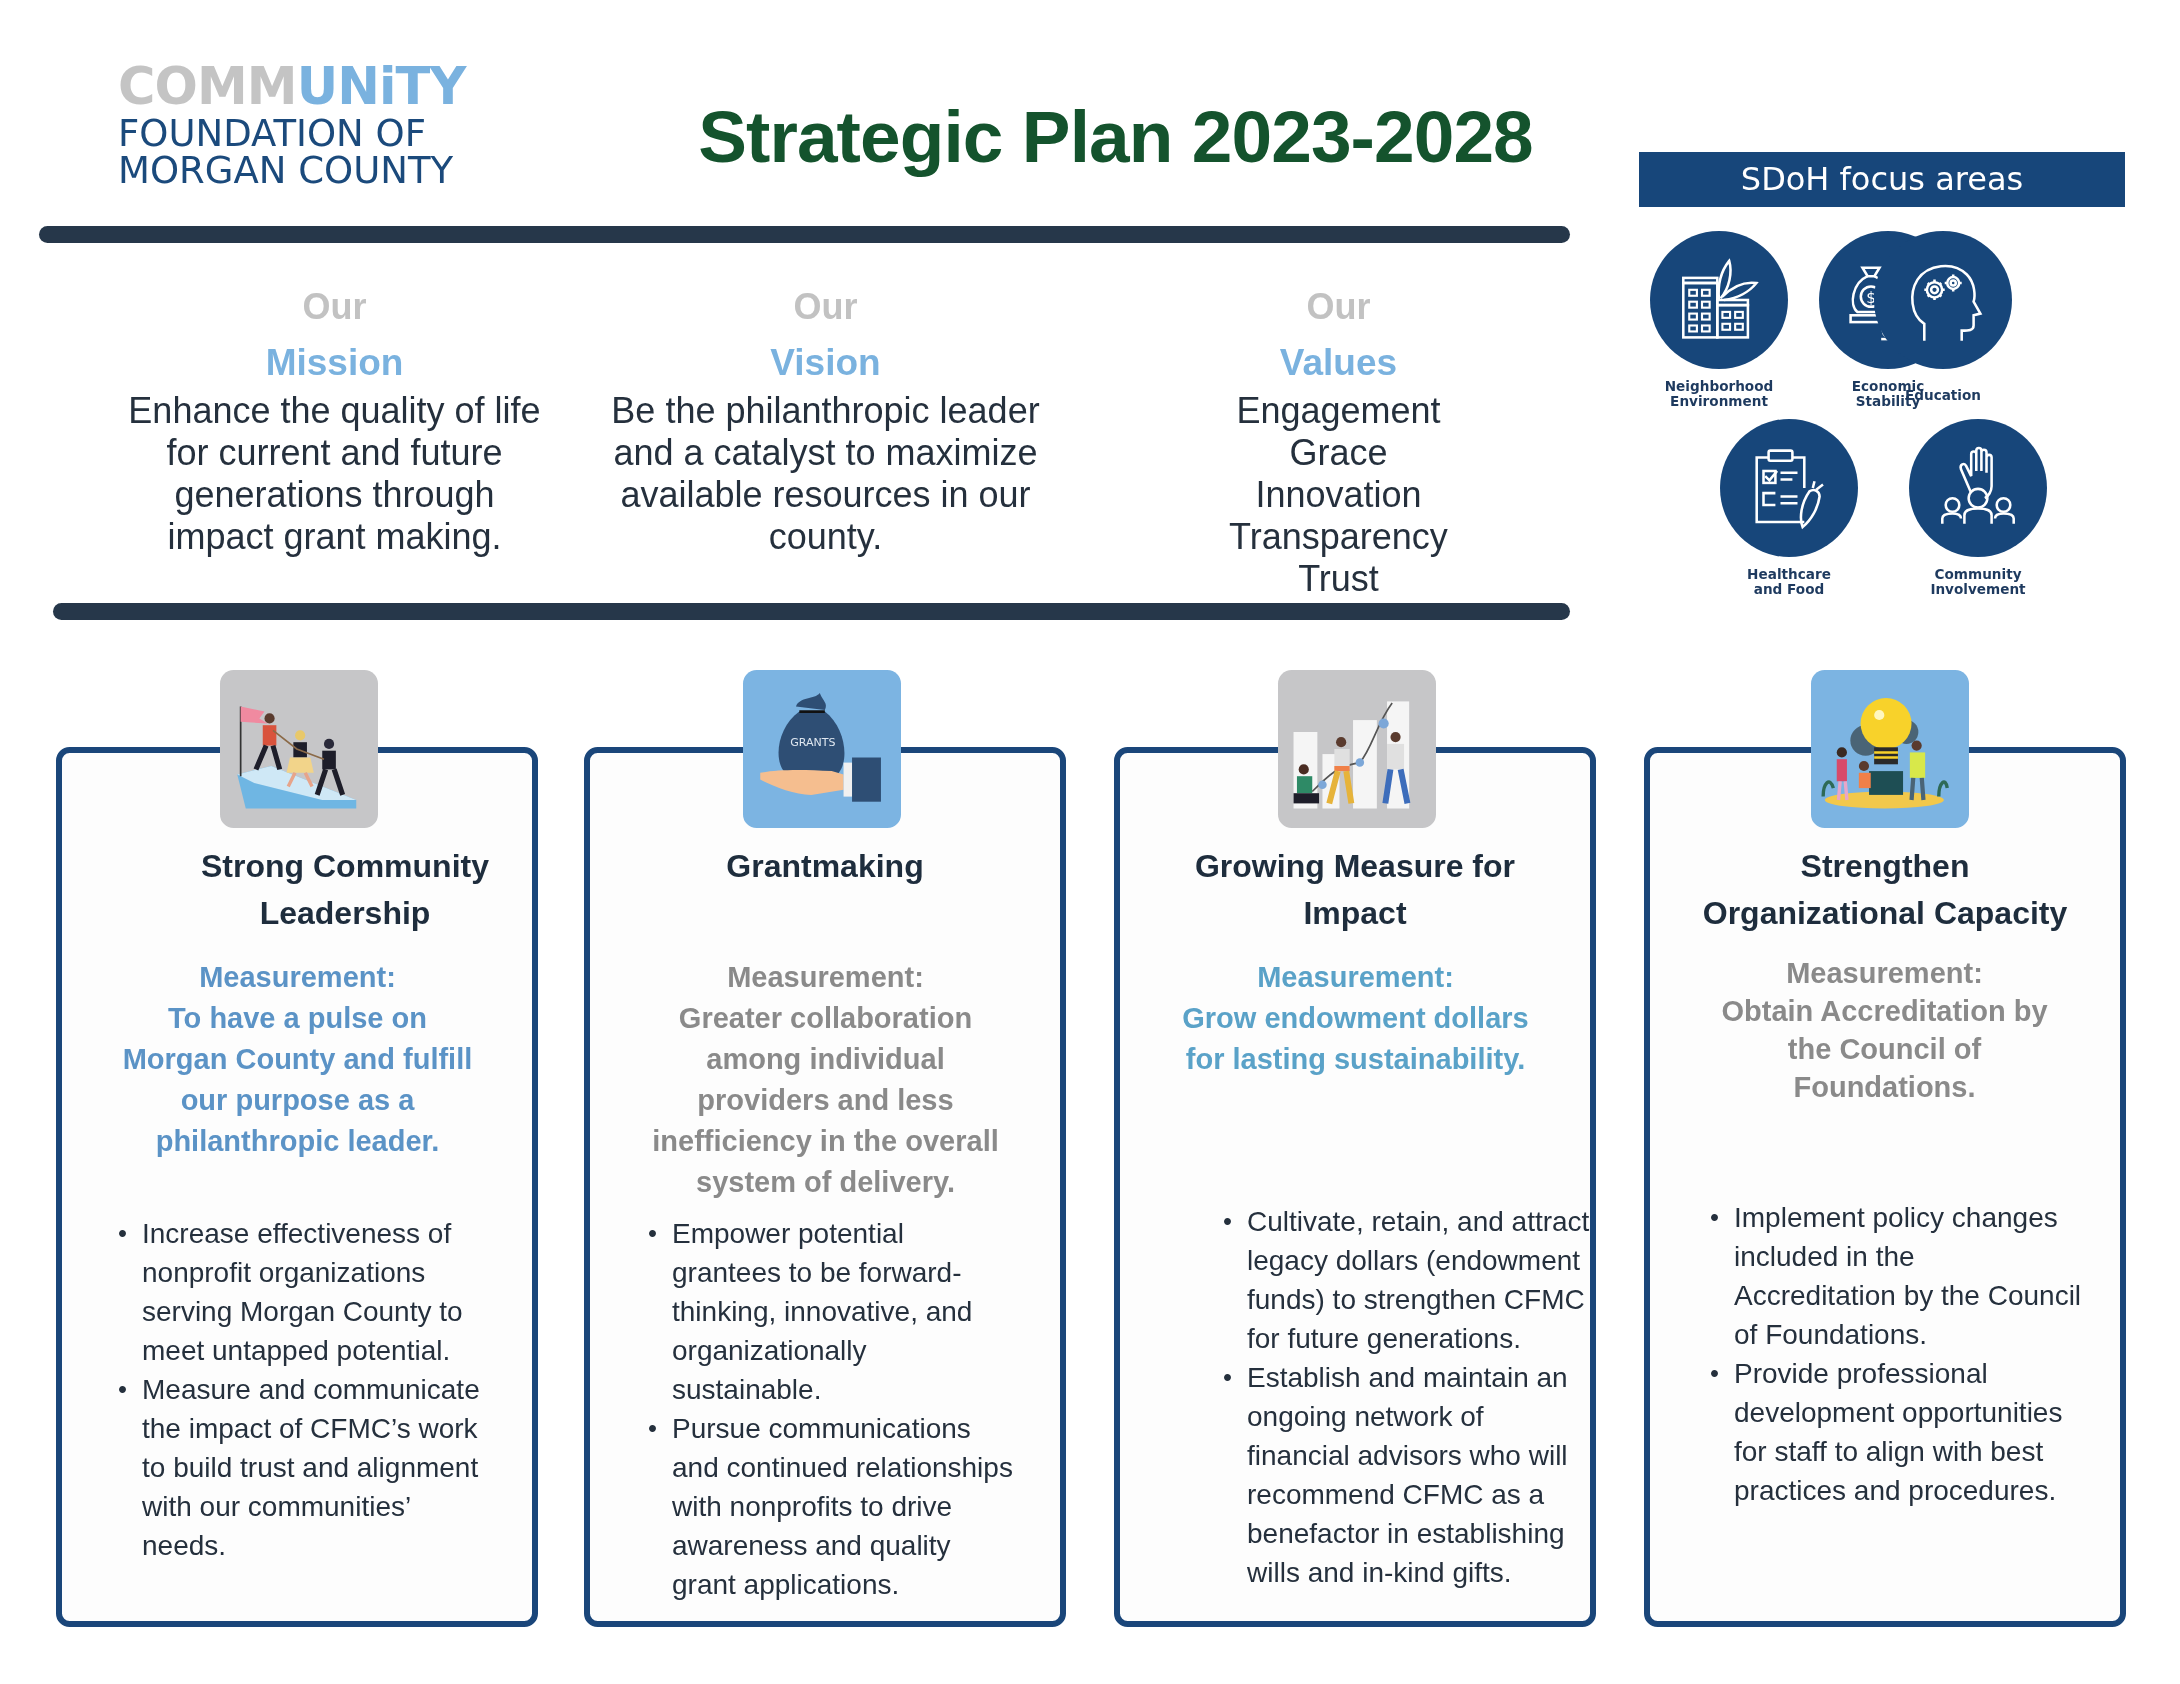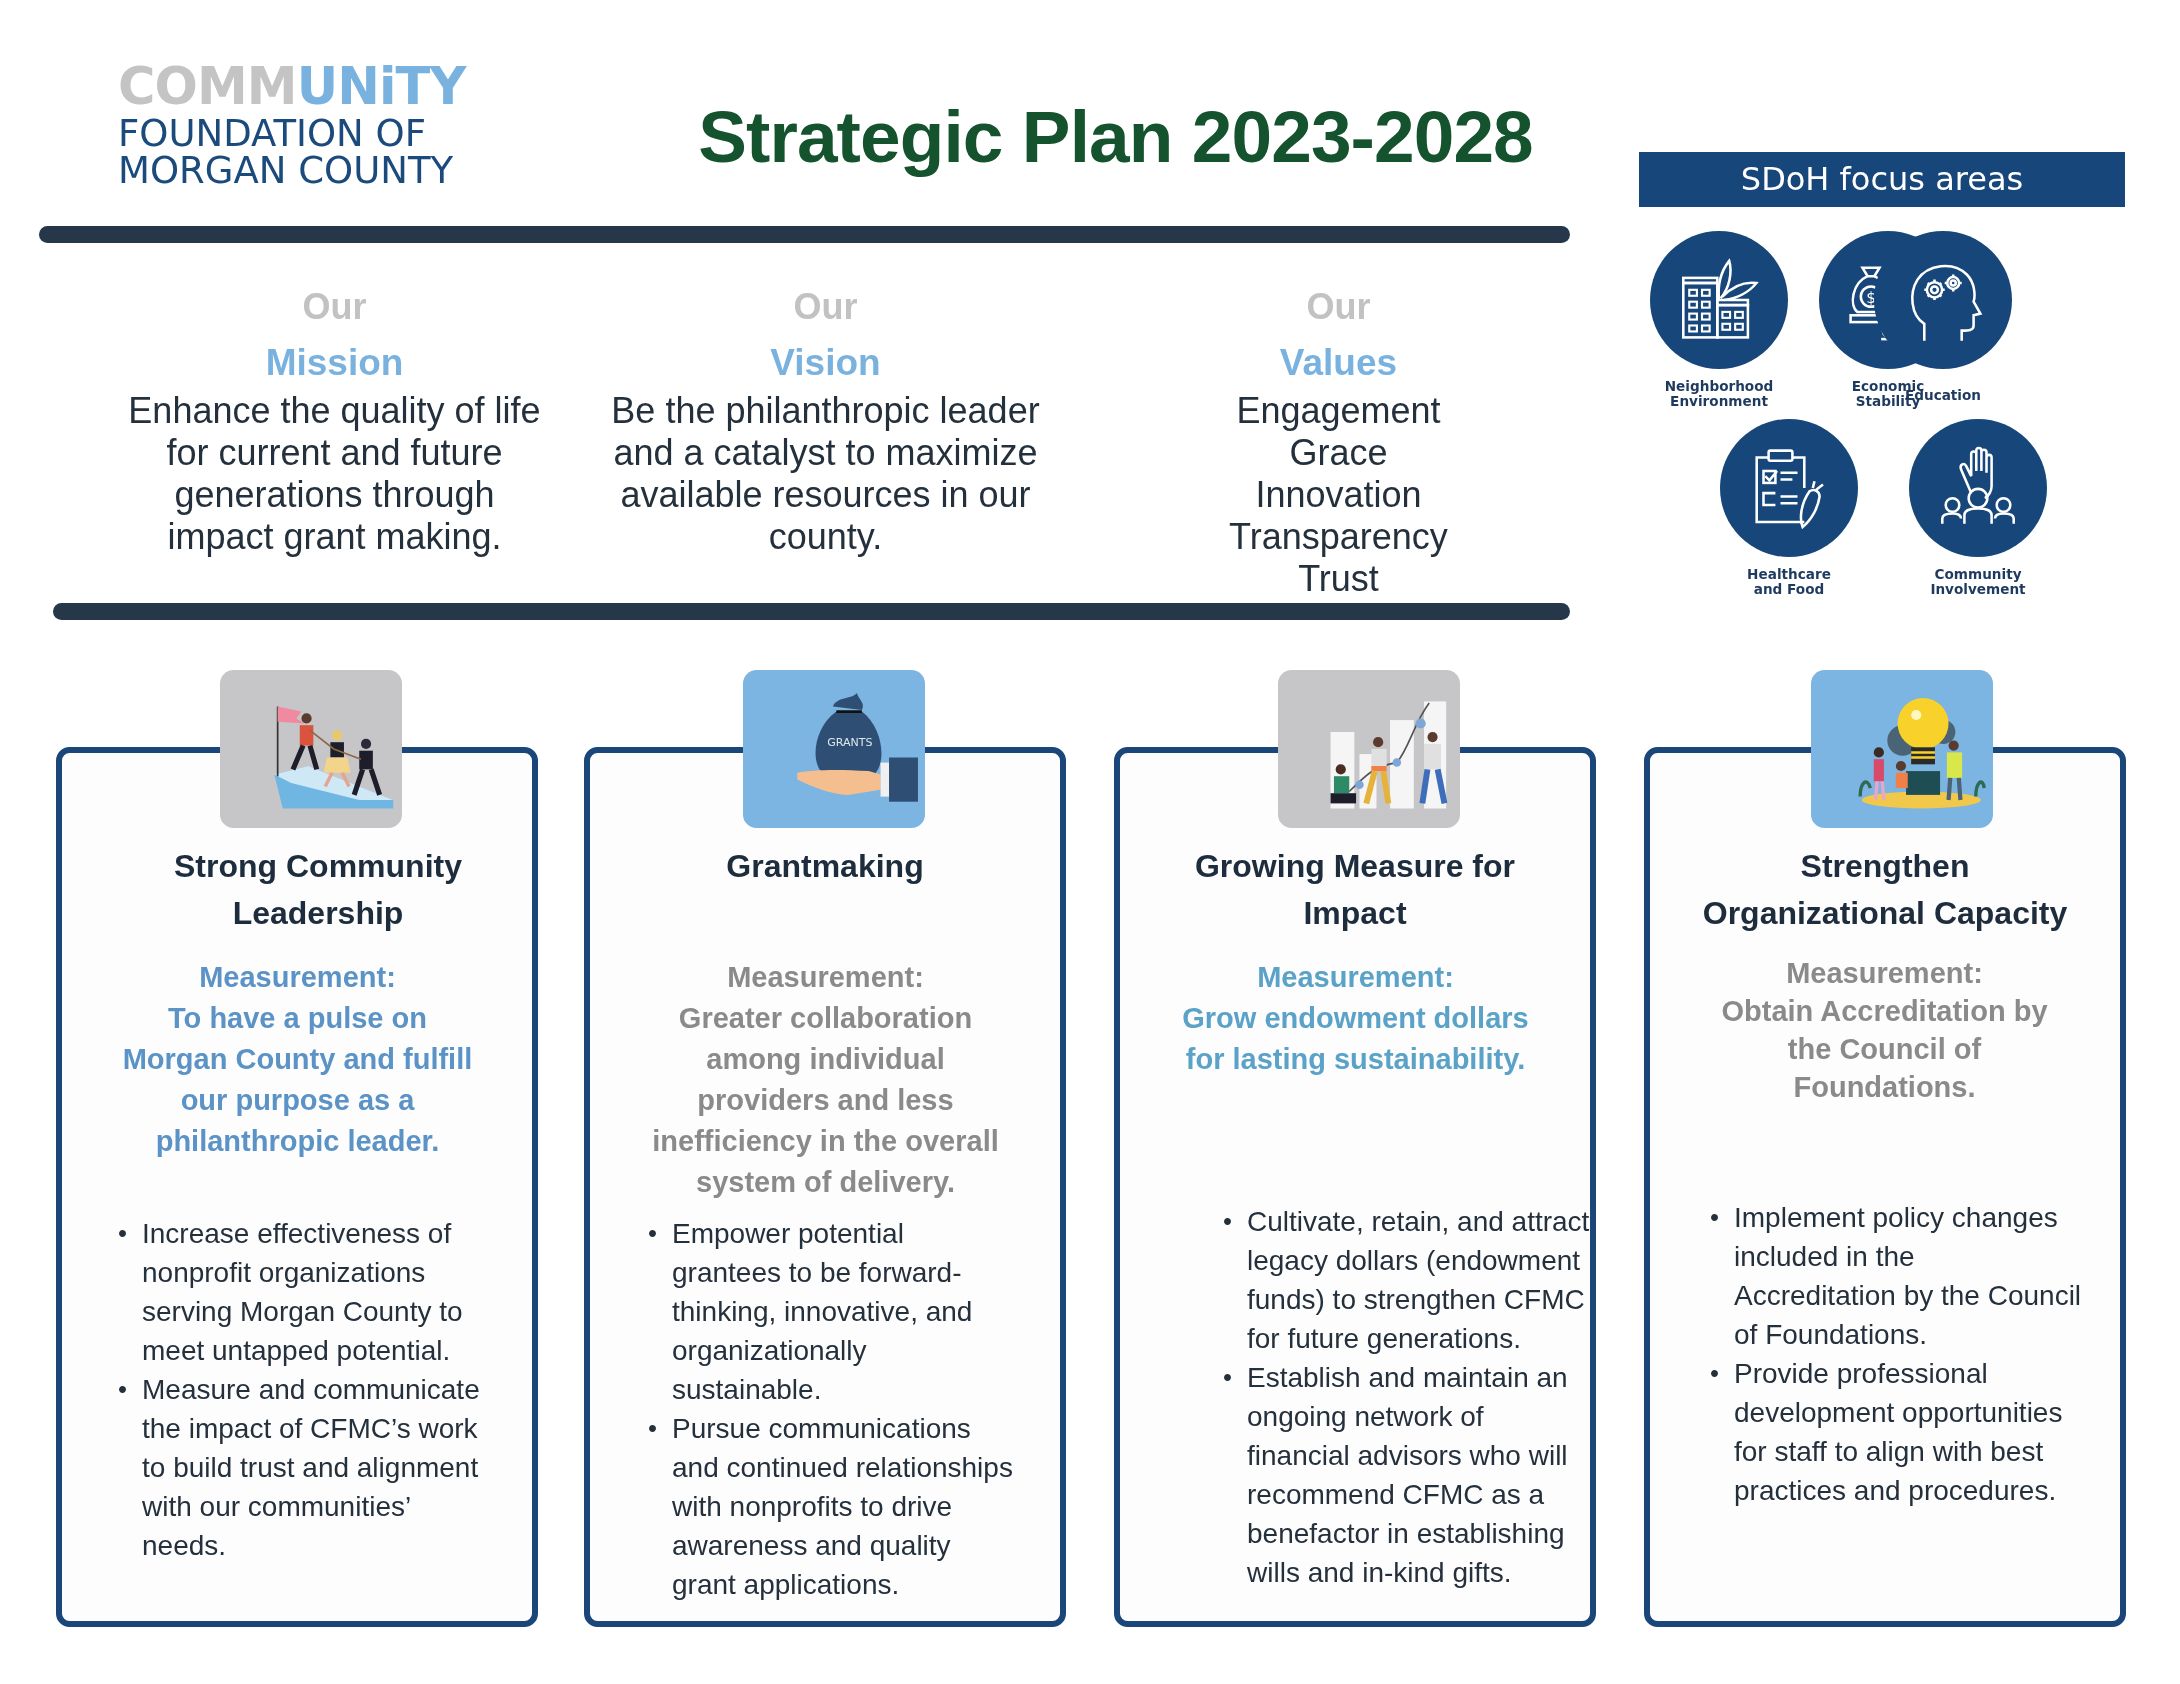--- a/index.html
+++ b/index.html
@@ -34,21 +34,21 @@
                color:#fff; font-family:"DejaVu Sans", sans-serif; font-size:32px; text-align:center; line-height:55px; }
   .sdoh-item { width:170px; text-align:center; }
   .sdoh-circle { width:138px; height:138px; border-radius:50%; background:#17467a; margin:0 auto;
                  display:flex; align-items:center; justify-content:center; }
   .sdoh-label { font-family:"DejaVu Sans", sans-serif; font-weight:bold; font-size:13.6px; color:#1e3a5f; line-height:15.3px; margin-top:10.2px; }
 
   
   .card { top:747px; width:482px; height:880px; box-sizing:border-box;
           border:6px solid #1a467a; border-radius:13.6px; background:#fdfdfd; }
   .card-img { top:670px; width:158px; height:158px; border-radius:13.6px; overflow:hidden;
-              display:flex; align-items:center; justify-content:flex-end;padding-left:24px; }
+              display:flex; align-items:center; justify-content:flex-start; }
   .card-img.gray { background:#c6c6c8; }
   .card-img.blue { background:#7cb4e2; }
   .card-title { top:843px; width:482px; text-align:center; font-family:"Liberation Sans", sans-serif;
                 font-weight:bold; font-size:32px; line-height:47px; color:#1e2d3d; }
   .card-title div { white-space:nowrap; }
   .measure { width:417px; text-align:center; font-family:"Liberation Sans", sans-serif; font-weight:bold;
              font-size:29px; line-height:41px; }
   .measure div { white-space:nowrap; }
   .measure.blue { color:#5b93c6; }
   .measure.lblue { color:#5aa2c8; }
@@ -231,21 +231,21 @@
     <circle cx="94" cy="64" r="6" fill="#e8c86a"></circle>
       <rect x="86" y="72" width="16" height="18" fill="#1e1e2a"></rect>
     <path d="M82 90 L106 90 L110 108 L78 108 Z" fill="#f2d48a"></path>
     <path d="M88 108 L80 124 M100 108 L108 124" stroke="#e7a48a" stroke-width="4"></path>
     <circle cx="128" cy="74" r="6" fill="#2a2a3a"></circle>
       <rect x="120" y="82" width="16" height="22" fill="#1e1e2a"></rect>
     <path d="M124 104 L114 134 M134 104 L144 134" stroke="#1e1e2a" stroke-width="6"></path>
     <path d="M62 58 L90 80 L122 92" stroke="#8b6a48" stroke-width="2" fill="none"></path>
   </svg>
 </div>
-<div class="abs card-title" style="left:41px;padding-left:36px;">
+<div class="abs card-title" style="left:68px;padding-left:36px;">
   <div>Strong Community</div>
   <div>Leadership</div>
 </div>
 <div class="abs measure blue" style="left:89px; top:957px;">
   <div>Measurement:</div>
   <div>To have a pulse on</div>
   <div>Morgan County and fulfill</div>
   <div>our purpose as a</div>
   <div>philanthropic leader.</div>
 </div>

